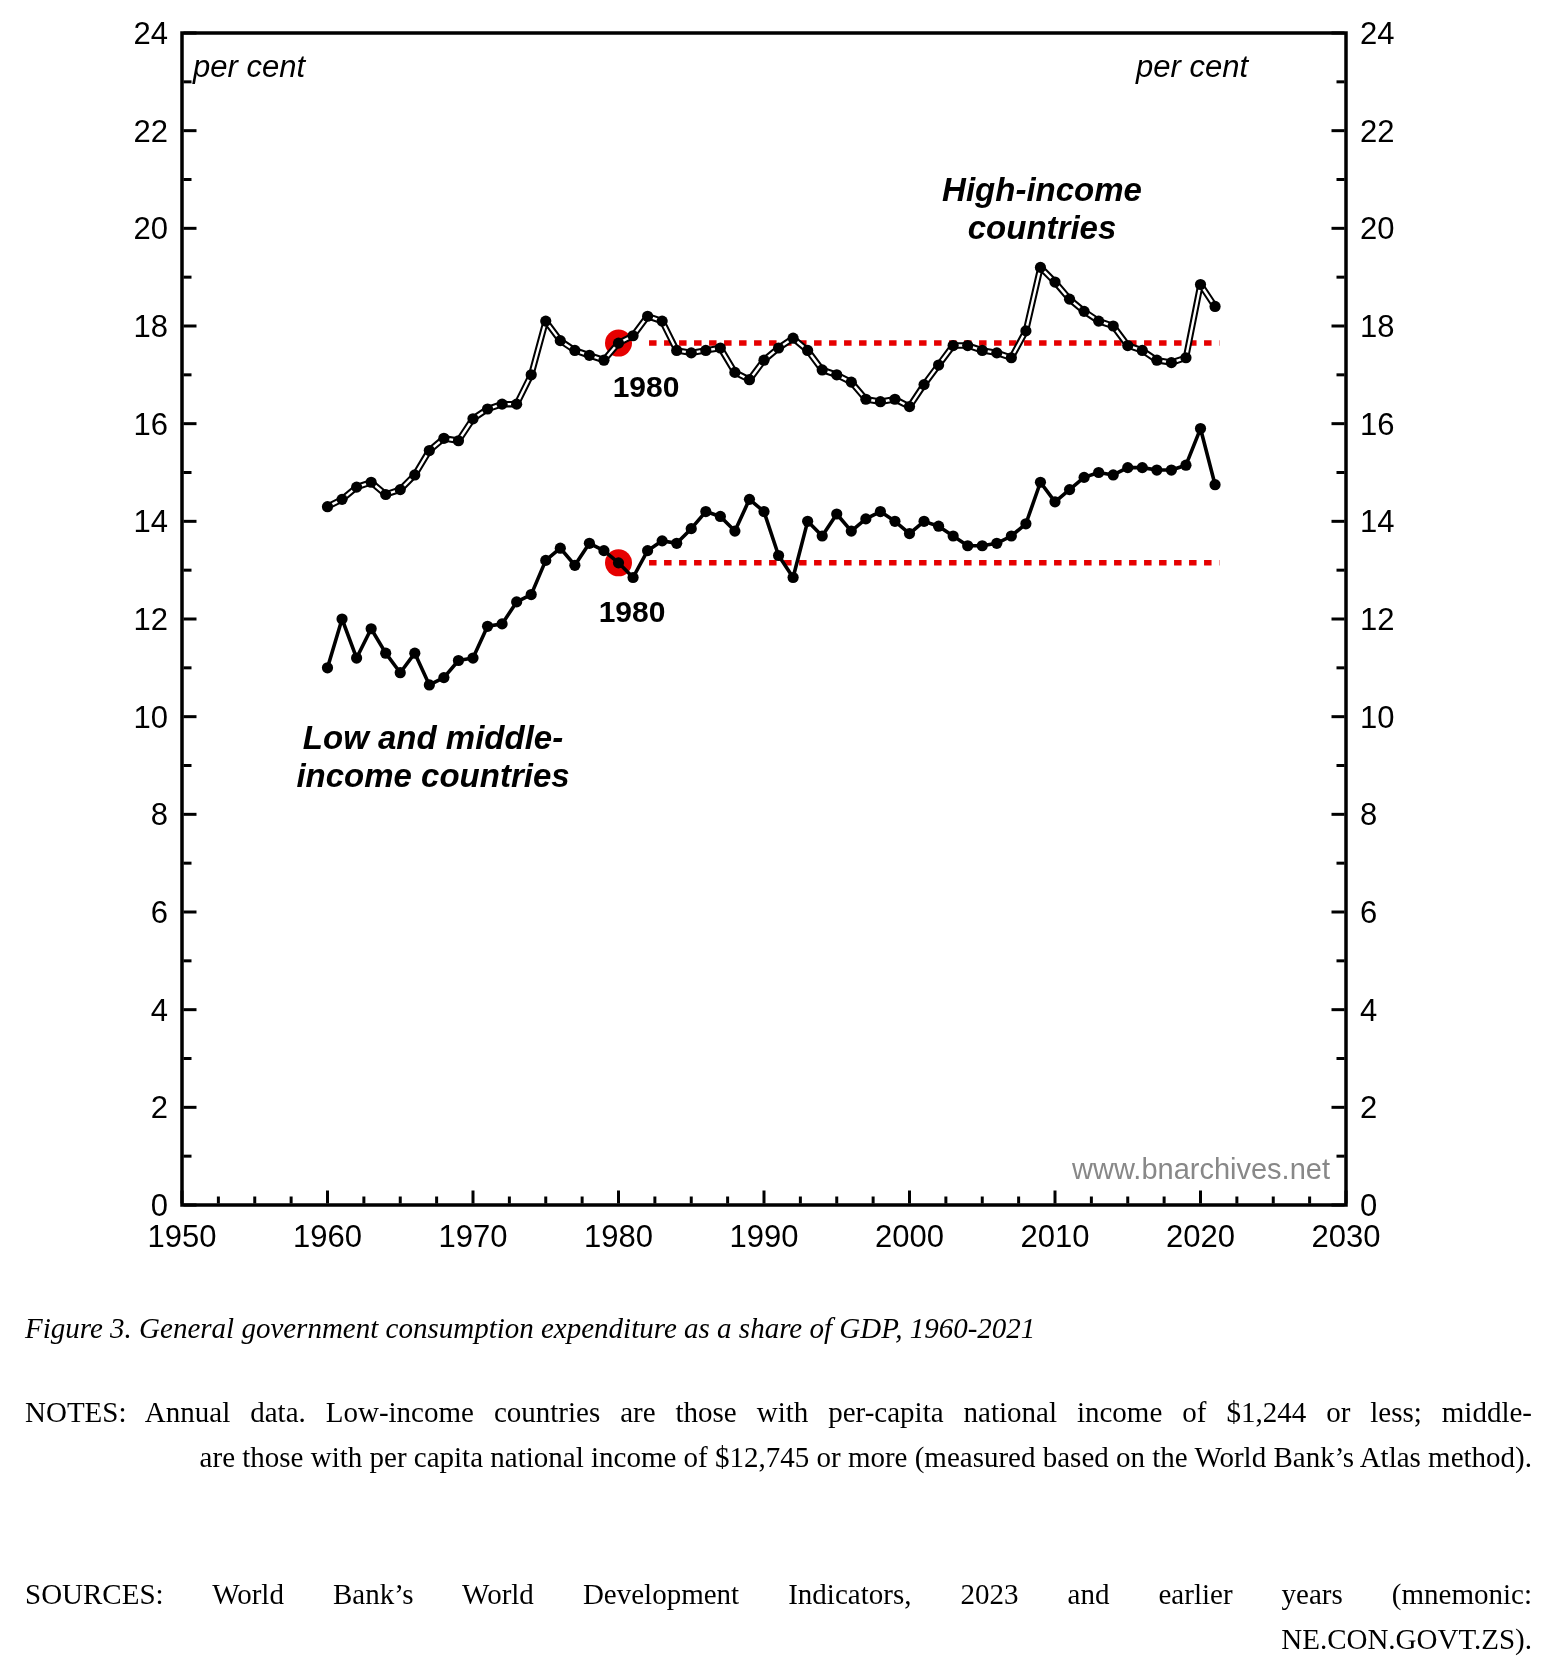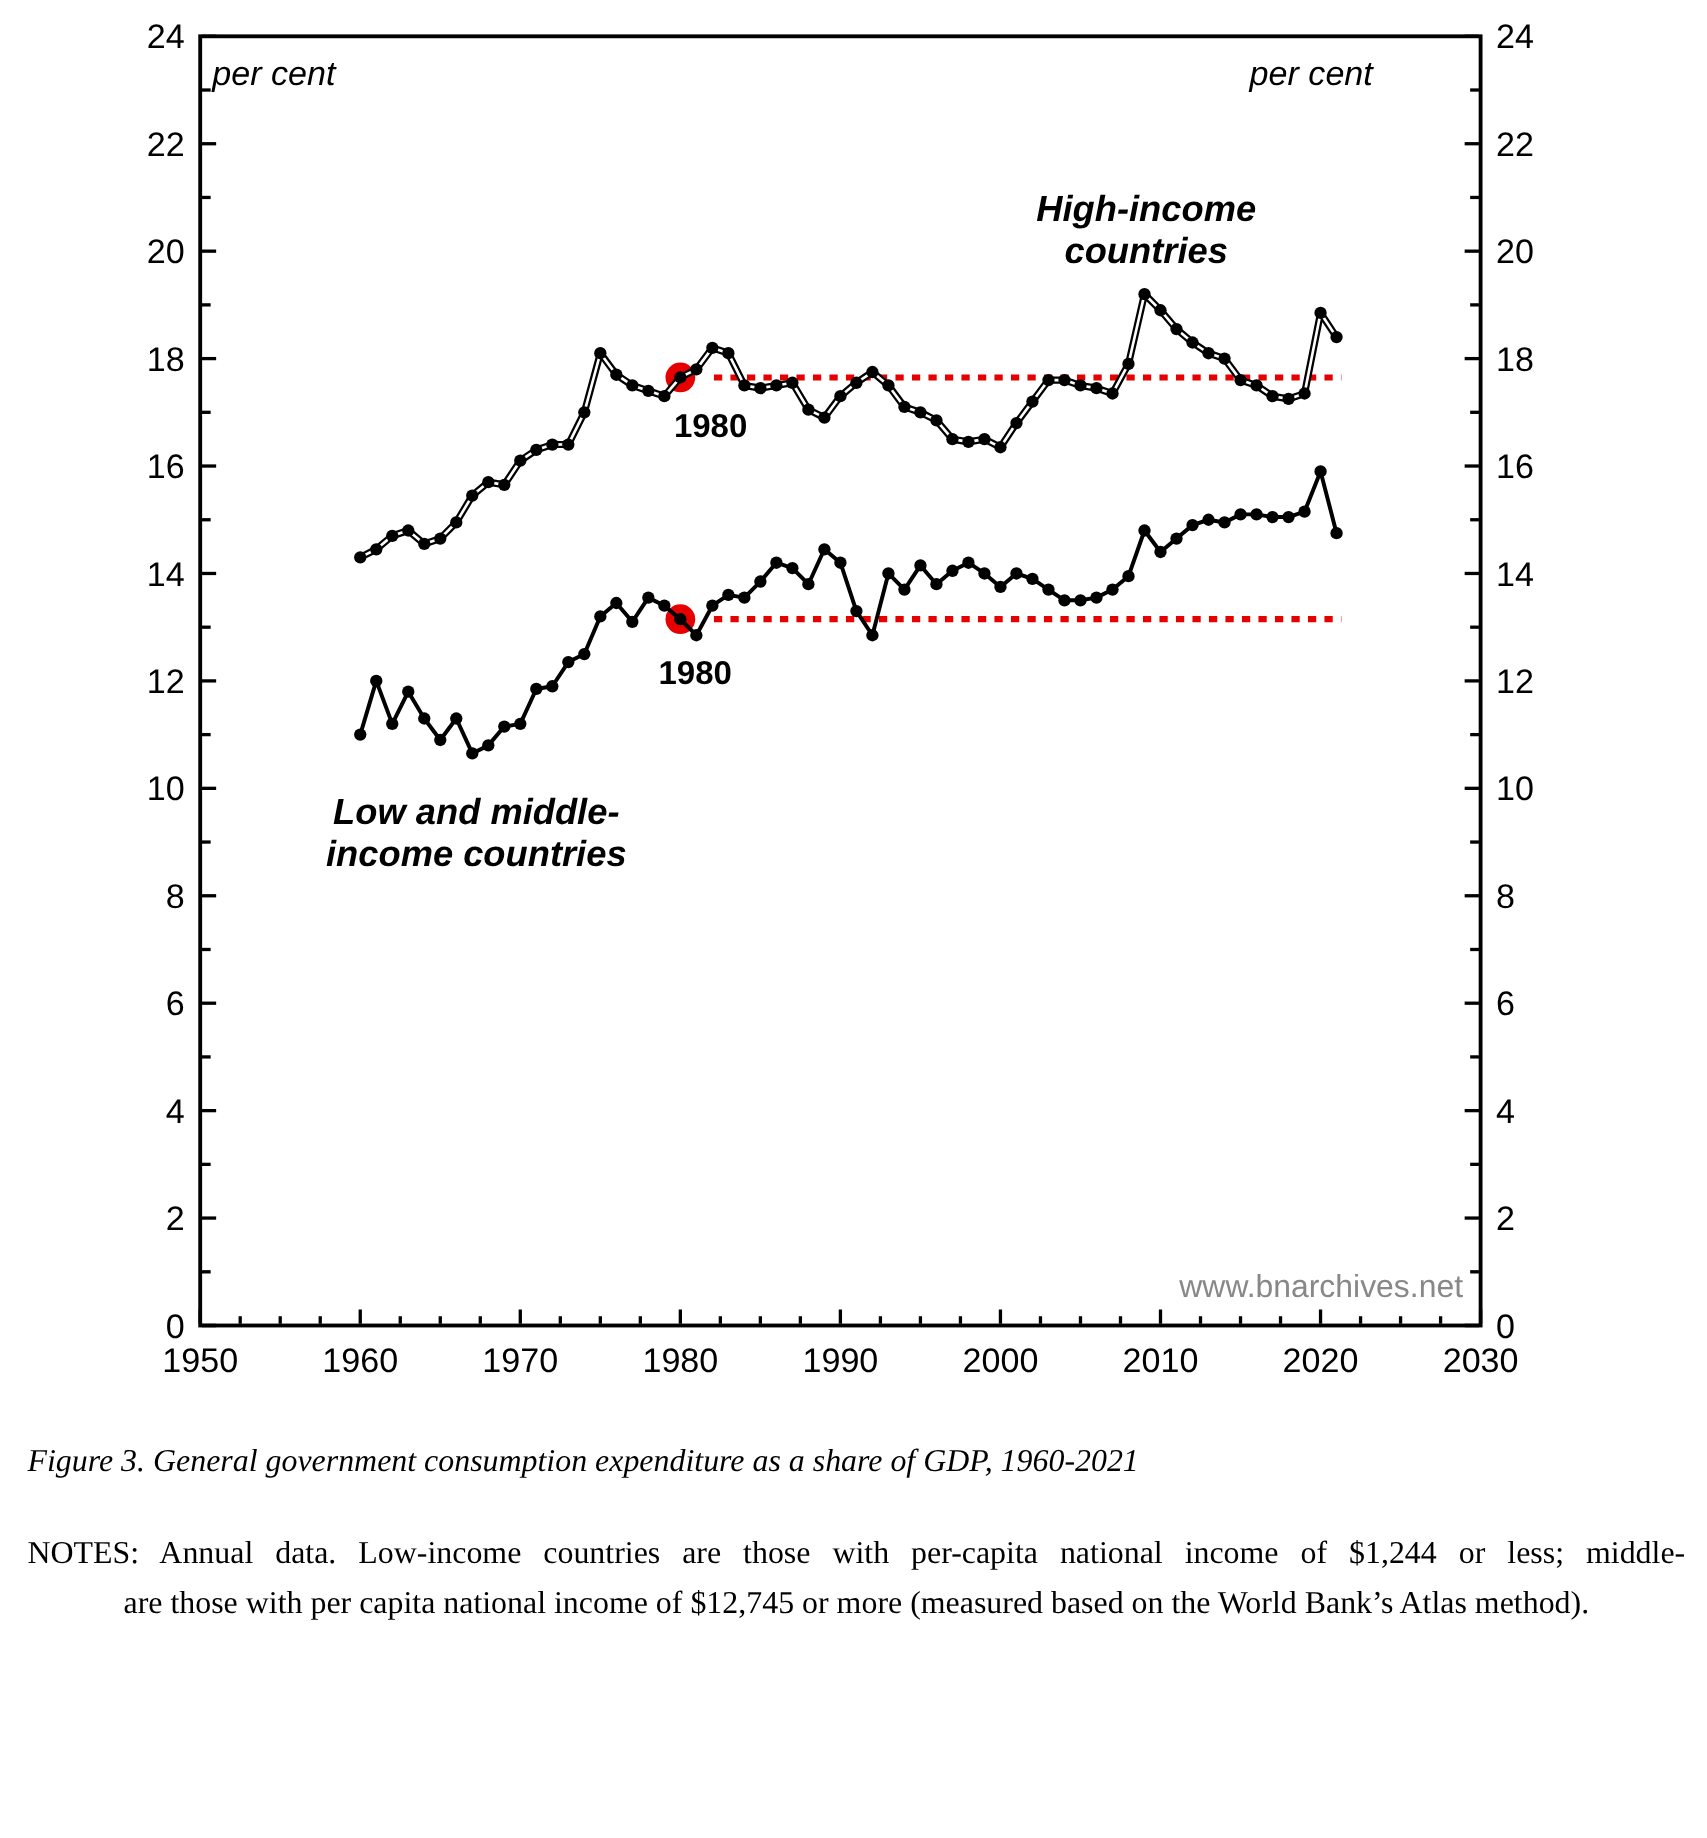--- a/index.html
+++ b/index.html
@@ -6,21 +6,21 @@
   .page{position:relative;width:1552px;height:1671px;background:#fff;overflow:hidden;
         font-family:"Liberation Serif",serif;color:#000;}
   .chart-wrap{position:absolute;left:0;top:0;width:1552px;height:1262px;}
   .caption{position:absolute;left:25px;top:1284px;width:1505px;
            font-family:"Liberation Serif",serif;font-style:italic;font-size:29px;margin-top:28px;}
   .notes{position:absolute;left:25px;top:1390px;width:1507px;
          font-family:"Liberation Serif",serif;font-size:29px;line-height:45px;}
   .sources{position:absolute;left:25px;top:1572px;width:1507px;
            font-family:"Liberation Serif",serif;font-size:29px;line-height:45px;}
   .jline{text-align:justify;text-align-last:justify;}
-  .lline{text-align:center;}
+  .lline{text-align:right;}
   svg text{font-family:"Liberation Sans",sans-serif;}
 </style>
 </head>
 <body>
 
 <div class="page">
 
   <div class="chart-wrap">
     <svg id="chart-svg" width="1552" height="1262" viewBox="0 0 1552 1262">
         <rect x="182" y="33" width="1164" height="1172" fill="none" stroke="#000" stroke-width="3.5"></rect>
@@ -285,14 +285,18 @@
       </svg>
   </div>
 
   <div class="caption">Figure 3. General government consumption expenditure as a share of GDP, 1960-2021</div>
 
   <div class="notes">
     <div class="jline">NOTES: Annual data. Low-income countries are those with per-capita national income of $1,244 or less; middle-</div>
     <div class="lline">are those with per capita national income of $12,745 or more (measured based on the World Bank’s Atlas method).</div>
   </div>
 
+  <div class="sources">
+    <div class="jline">SOURCES: World Bank’s World Development Indicators, 2023 and earlier years (mnemonic:</div>
+    <div class="lline">NE.CON.GOVT.ZS).</div>
+  </div>
 
 </div>
 
 </body></html>

